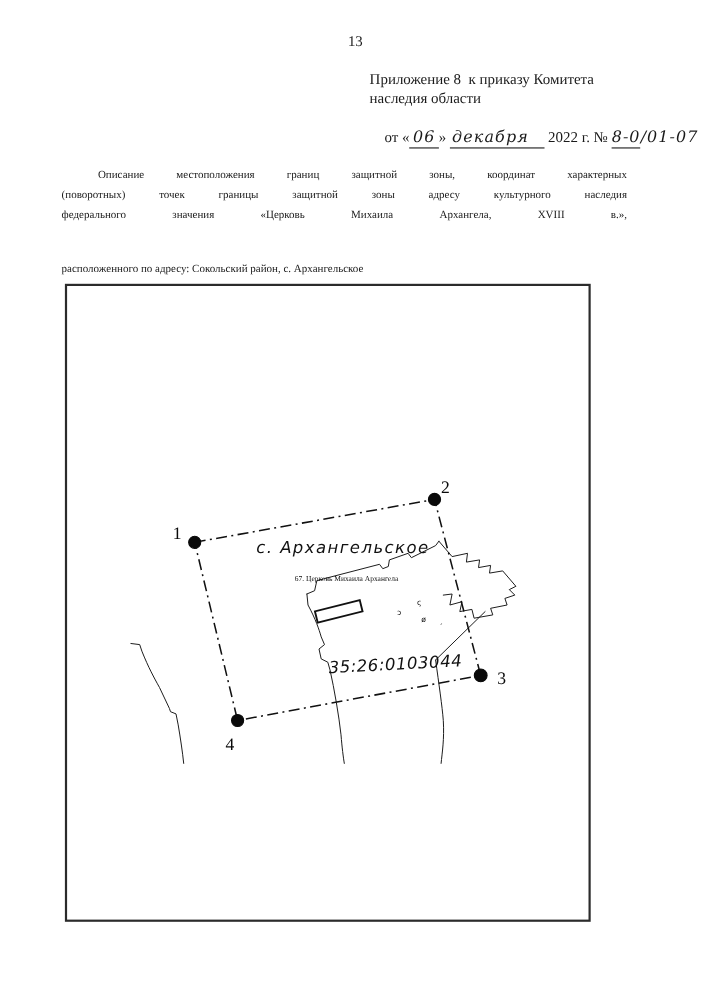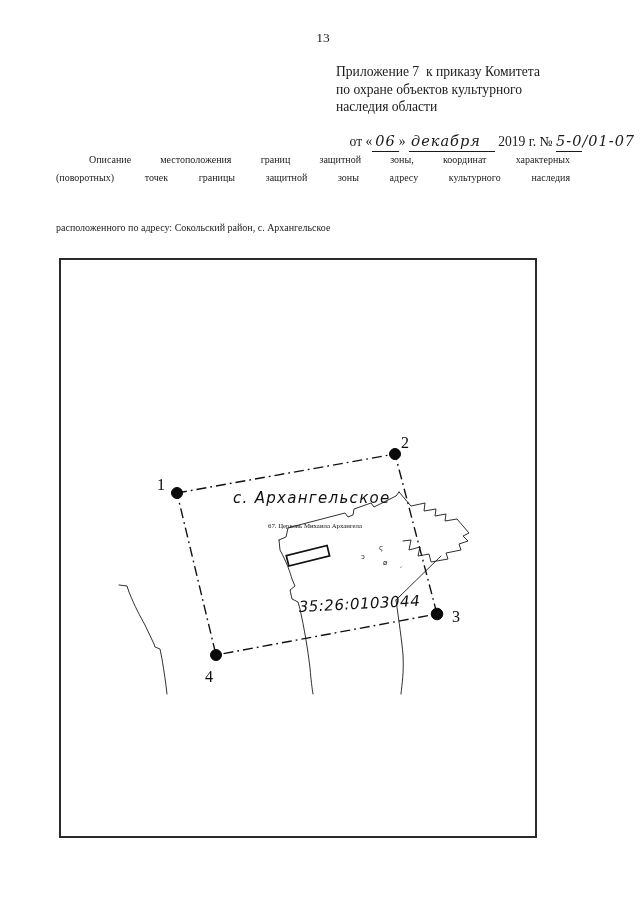--- a/index.html
+++ b/index.html
@@ -57,31 +57,31 @@
   .dashdot{fill:none;stroke:#111;stroke-width:1.4;stroke-dasharray:10 4 1.8 4;}
   .building{fill:#fff;stroke:#111;stroke-width:1.7;}
   .dot{fill:#0a0a0a;stroke:#0a0a0a;}
 </style>
 </head>
 <body>
 
 <div class="page-number">13</div>
 
 <div class="appendix">
-  <div class="line">Приложение 7  к приказу Комитета</div>
-  <div class="line">по охране объектов культурного</div>
+  <div class="line">Приложение 8  к приказу Комитета</div>
   <div class="line">наследия области</div>
   <div class="line">
-    <span>от «</span><span class="handwritten underlined hw-day">06</span><span>» </span><span class="handwritten underlined hw-month">декабря</span><span> 2019 г. № </span><span class="handwritten underlined">5-0</span><span class="handwritten">/01-07</span>
+    <span>от «</span><span class="handwritten underlined hw-day">06</span><span>» </span><span class="handwritten underlined hw-month">декабря</span><span> 2022 г. № </span><span class="handwritten underlined">8-0</span><span class="handwritten">/01-07</span>
   </div>
 </div>
 
 <div class="description">
   <div class="line first">Описание местоположения границ защитной зоны, координат характерных</div>
   <div class="line">(поворотных) точек границы защитной зоны адресу культурного наследия</div>
+  <div class="line">федерального значения «Церковь Михаила Архангела, XVIII в.»,</div>
   <div class="line last">расположенного по адресу:  Сокольский район, с. Архангельское</div>
 </div>
 
 <div class="map-frame">
   <svg width="474" height="576" viewBox="0 0 474 576">
 
     <path class="thin" d="M58,325 L66,326 L68,332 C74,347 79,356 84,365 L93,384 L94,387 L99,389 L101,399 C103,411 105,424 106,434"></path>
 
     <path class="thin" d="M218,280 L225,277 L227,268 L234,266 L284,253 L287,257 L292,255 L293,249 L310,243 L313,247 L335,236 L338,232"></path>
 

